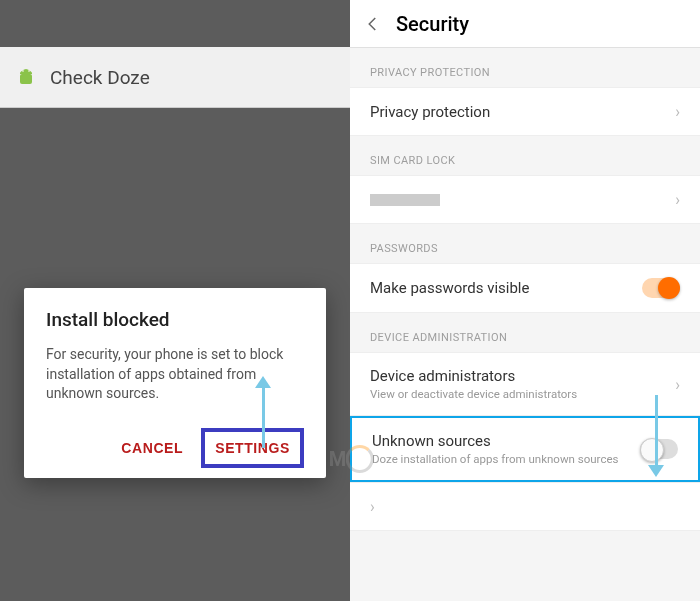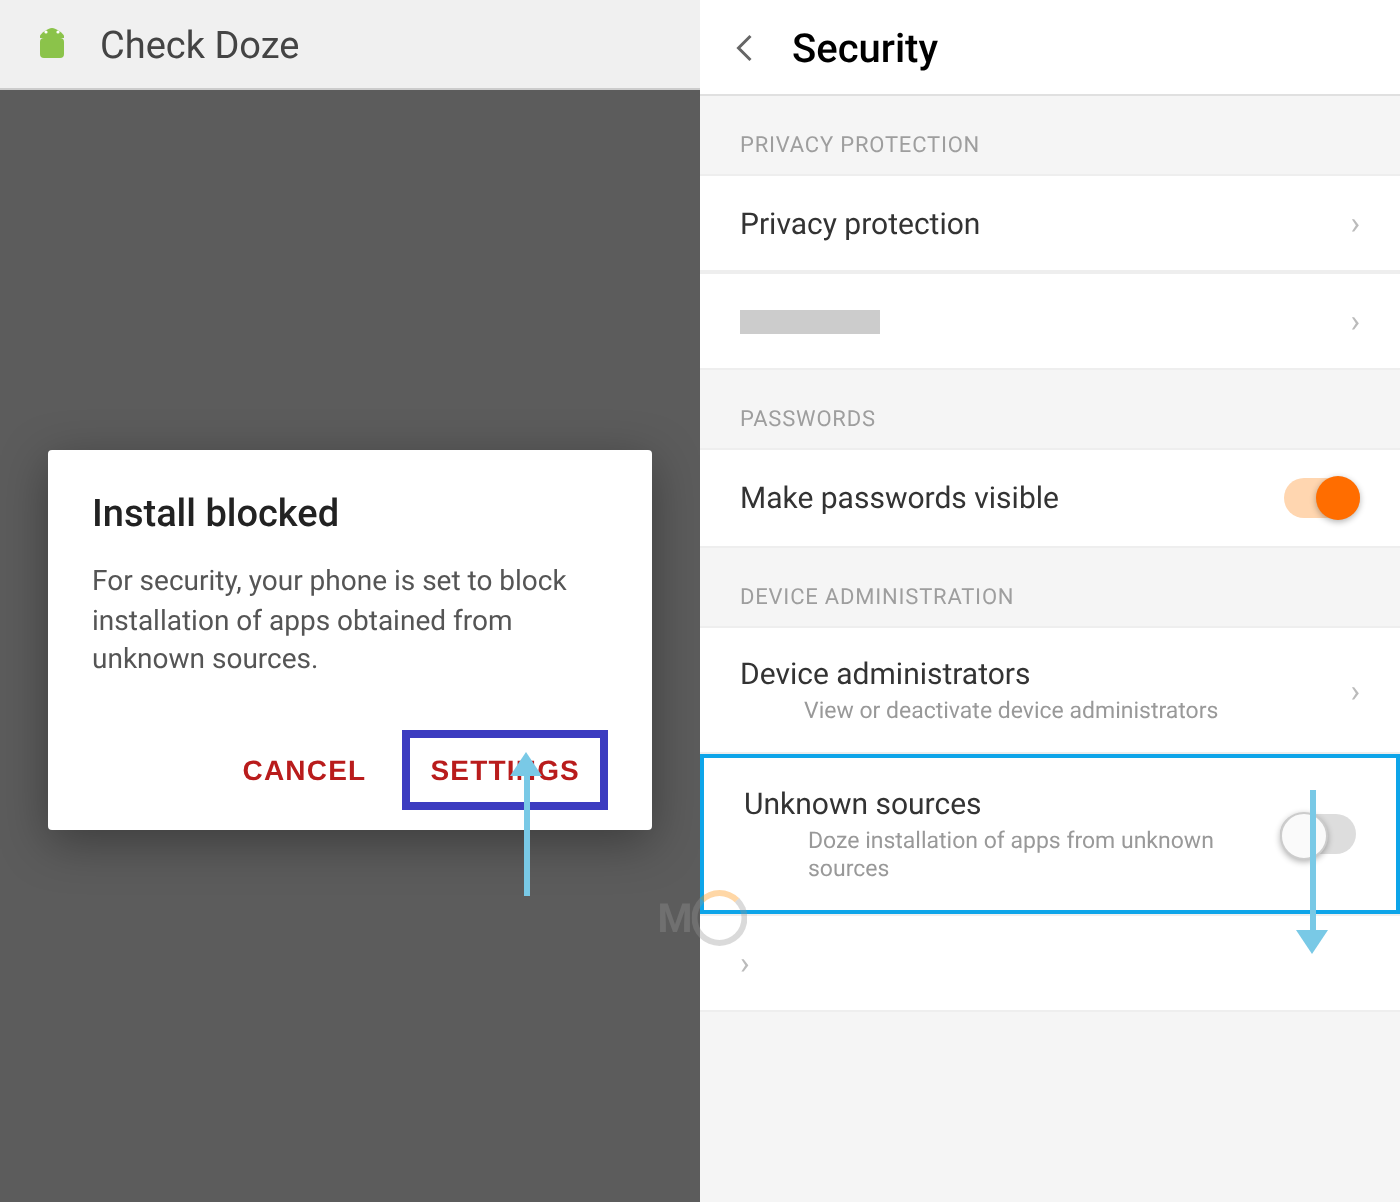--- a/index.html
+++ b/index.html
@@ -9,26 +9,27 @@
     background: #707070;
     display: flex;
     font-family: Roboto, Arial, sans-serif;
     position: relative;
     overflow: hidden;
   }
   .panel { position: relative; height: 601px; }
   .left-panel { width: 350px; background: #5c5c5c; }
   .right-panel { width: 350px; background: #f5f5f5; }
   .left-header {
-    height: 45px;
+    height: 61px;
     background: #f0f0f0;
     display: flex;
     align-items: center;
     padding: 0 14px;
     border-bottom: 1px solid #ccc;
+    margin-top: 47px;
   }
   .android-icon { width: 24px; height: 24px; margin-right: 12px; }
   .left-title { font-size: 19px; color: #444; }
   .left-body { position: relative; height: 509px; }
   .dialog {
     position: absolute;
     left: 24px; right: 24px; top: 180px;
     background: #fff;
     border-radius: 2px;
     box-shadow: 0 6px 24px rgba(0,0,0,0.35);
@@ -61,21 +62,21 @@
     padding: 14px 20px;
     border-top: 1px solid #eee;
     border-bottom: 1px solid #eee;
     display: flex;
     align-items: center;
     justify-content: space-between;
     position: relative;
   }
   .row-main { flex: 1; }
   .row-label { font-size: 15px; color: #333; }
-  .row-sub { font-size: 11.5px; color: #999; margin-top: 2px; margin-left: 32px; }
+  .row-sub { font-size: 11.5px; color: #999; margin-top: 2px; }
   .chevron { font-size: 16px; color: #bbb; }
   .placeholder-bar { width: 70px; height: 12px; background: #ccc; }
   .toggle {
     width: 38px; height: 20px; border-radius: 10px;
     position: relative;
   }
   .toggle.on { background: #ffd6b0; }
   .toggle.on::after {
     content:''; position:absolute; right:0; top:-1px;
     width:22px; height:22px; border-radius:50%;
@@ -162,20 +163,21 @@
   </div>
 
   <div class="section-label">PRIVACY PROTECTION</div>
   <div class="row">
     <div class="row-main">
         <div class="row-label">Privacy protection</div>
       </div>
     <span class="chevron">›</span>
   </div>
 
+  <div class="section-label">SIM CARD LOCK</div>
   <div class="row">
     <div class="row-main">
         <div class="placeholder-bar"></div>
       </div>
     <span class="chevron">›</span>
   </div>
 
   <div class="section-label">PASSWORDS</div>
   <div class="row">
     <div class="row-main">

